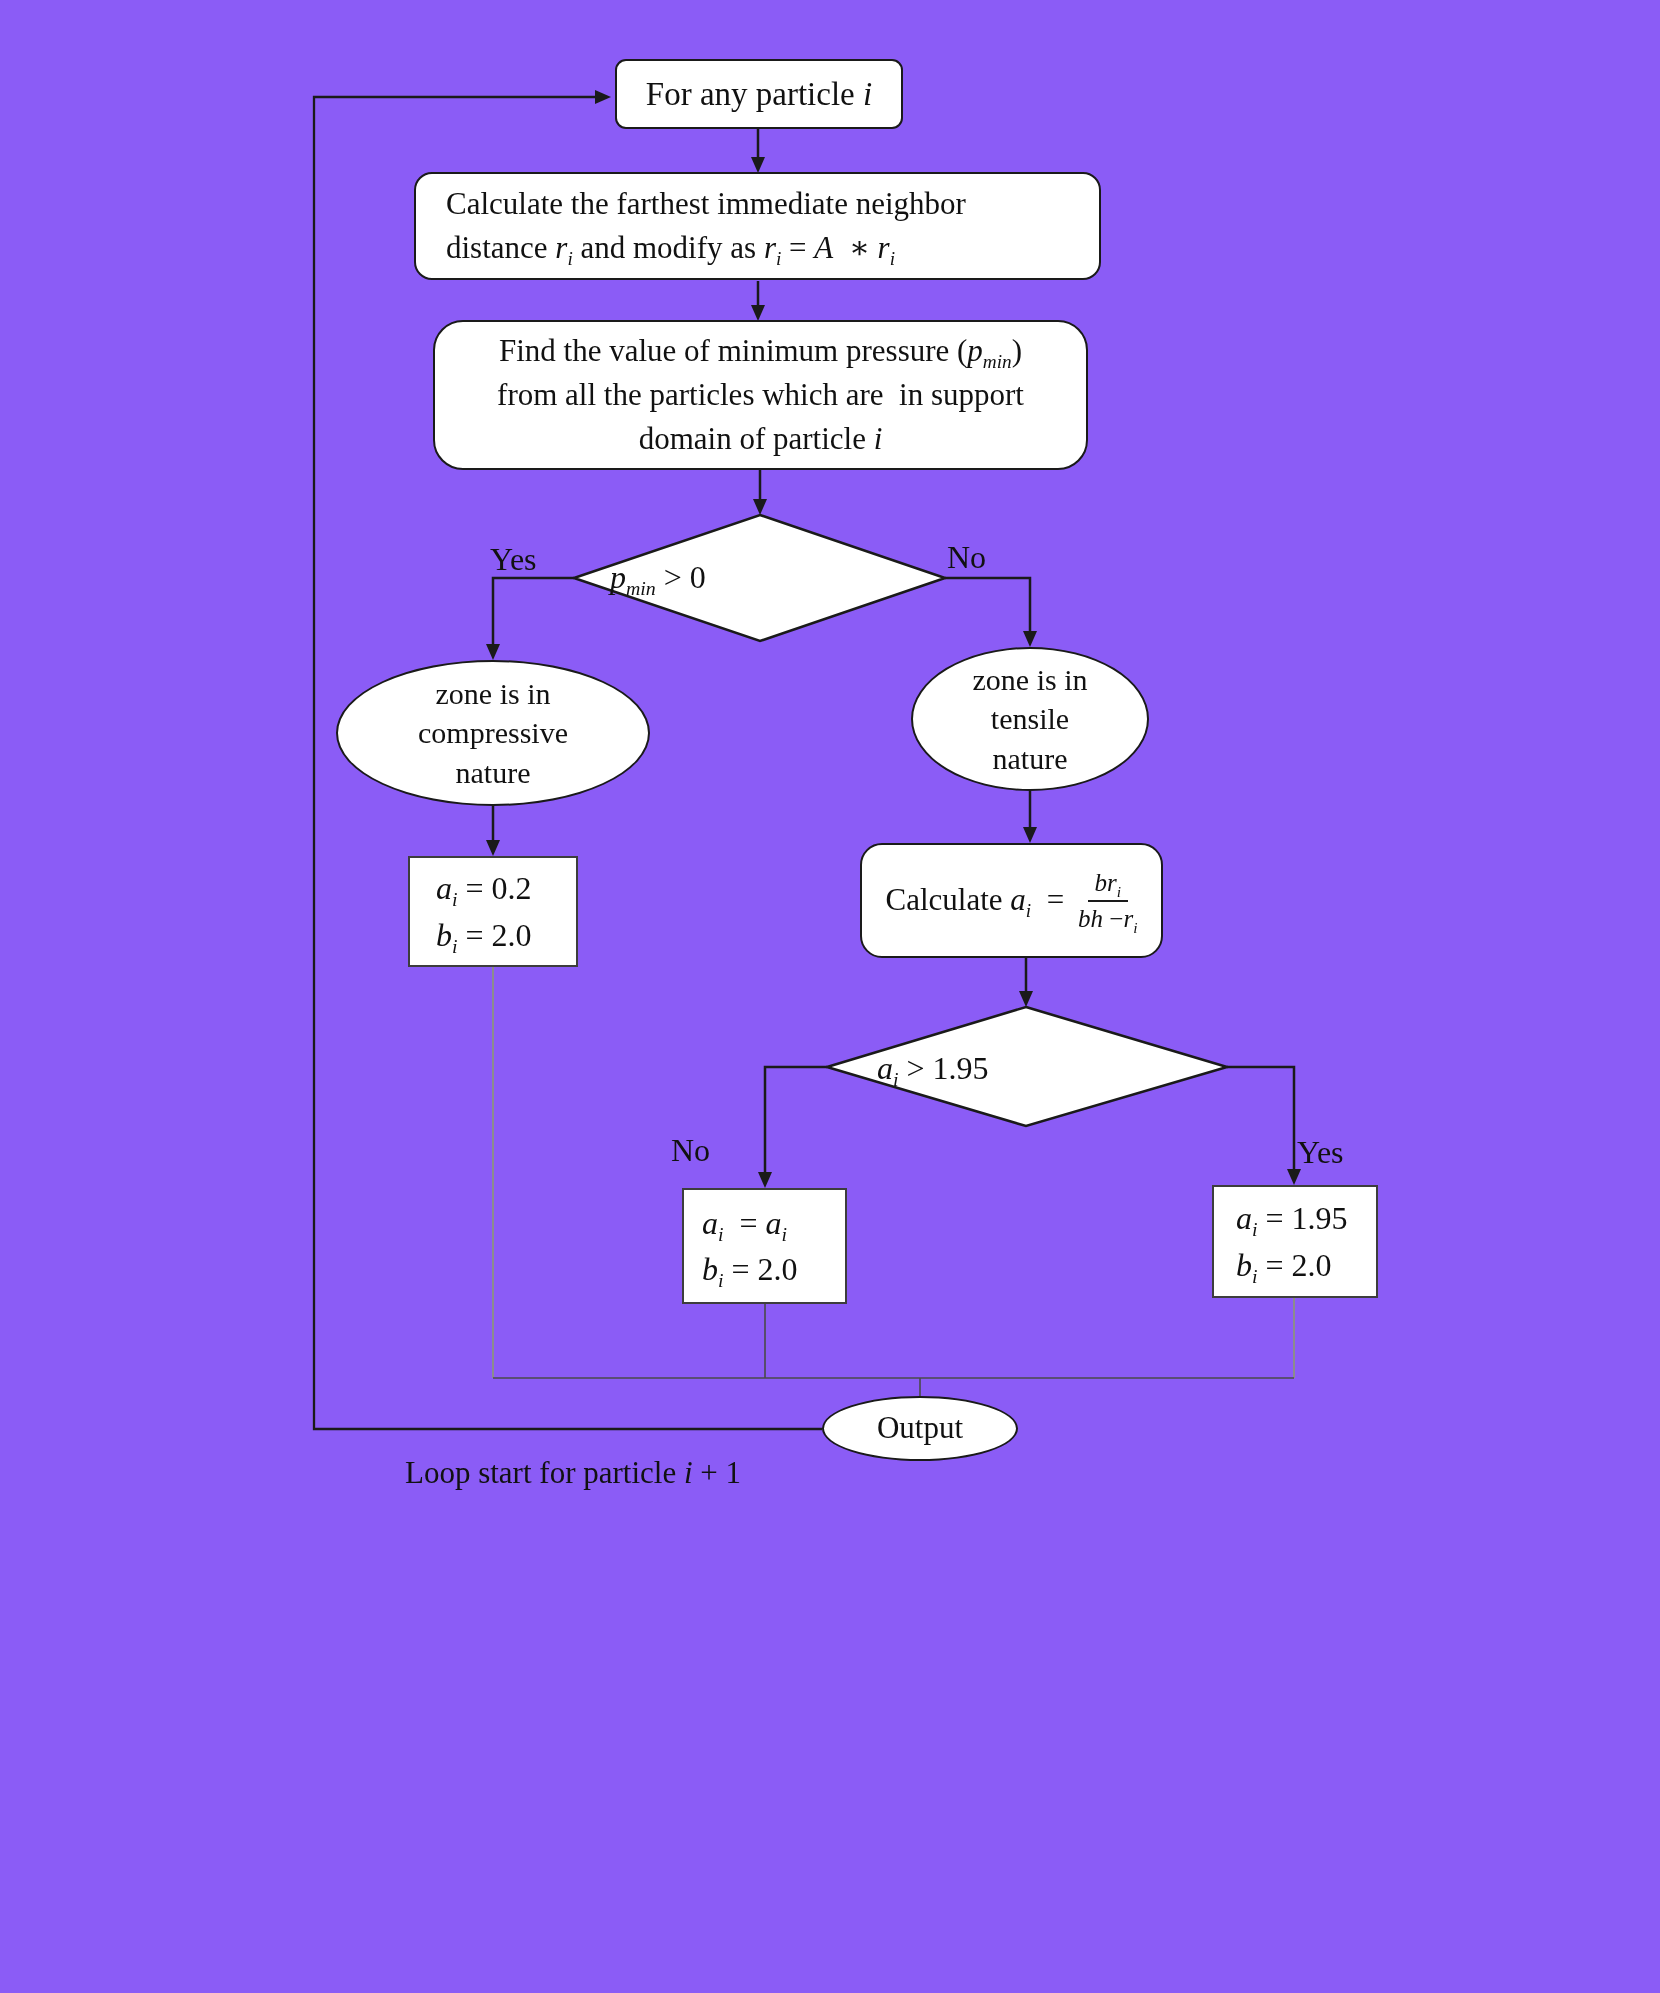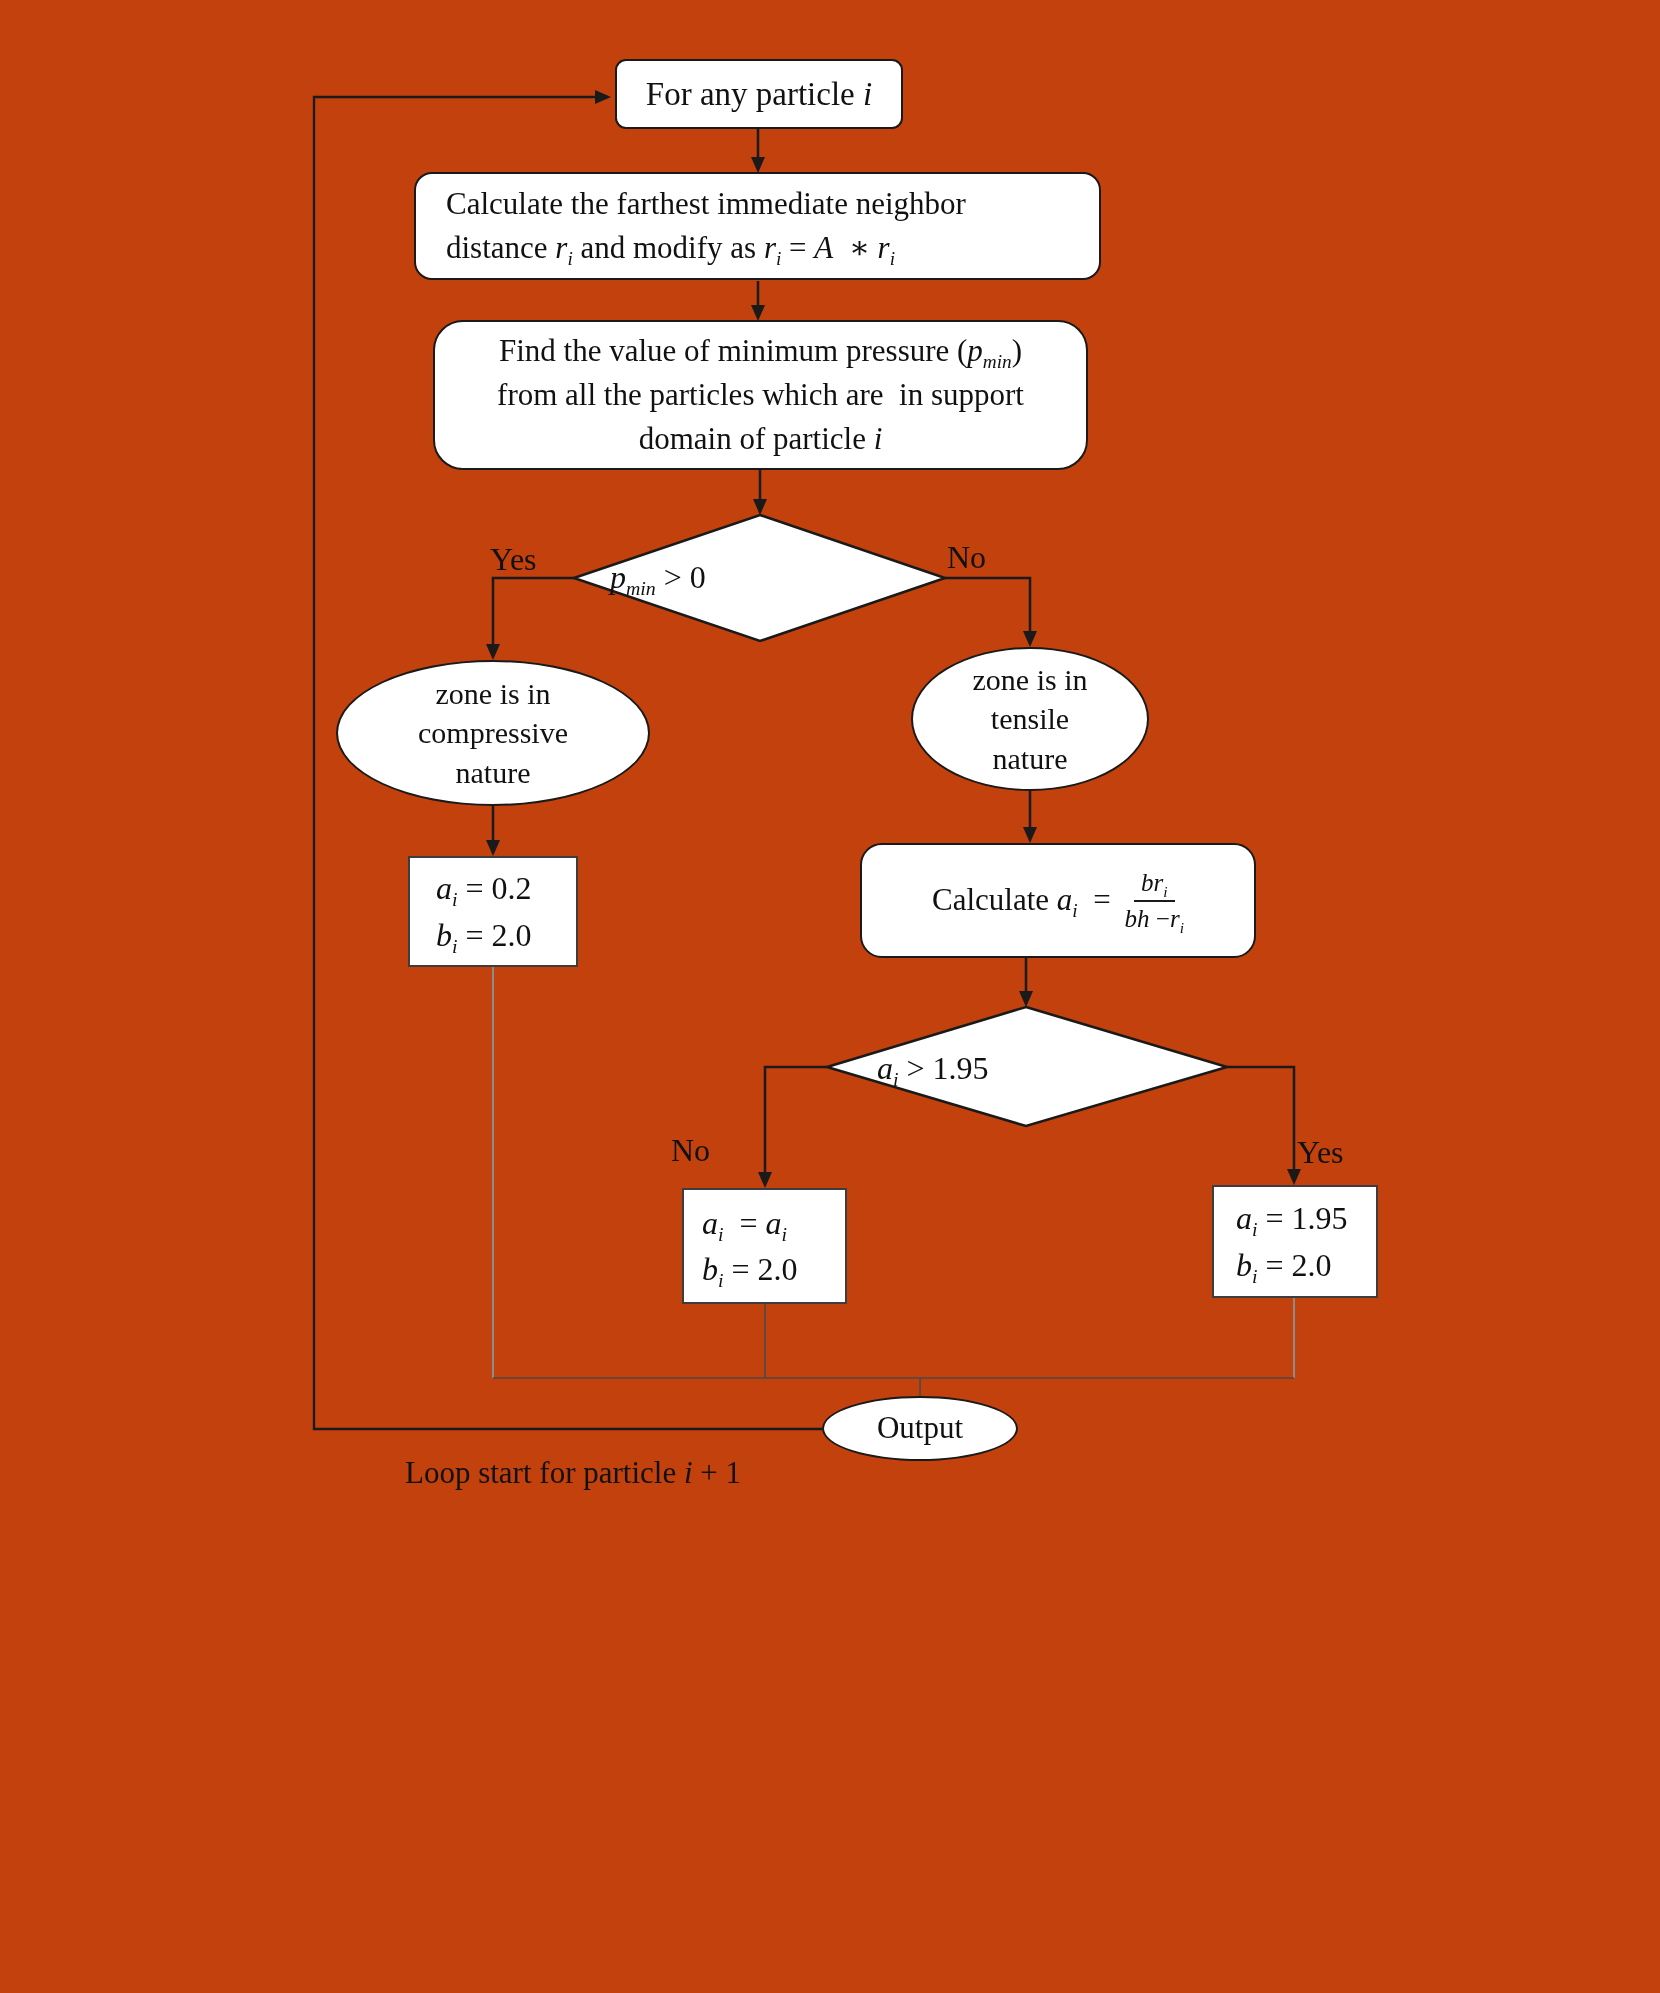--- a/index.html
+++ b/index.html
@@ -1,16 +1,16 @@
 <!DOCTYPE html>
 <html><head>
 <meta charset="utf-8">
 <style>
   html,body{margin:0;padding:0;background:#ffffff;}
-  #canvas{position:relative;width:1660px;height:1993px;background:#c2410c;overflow:hidden;
+  #canvas{position:relative;width:1660px;height:1993px;background:#8b5cf6;overflow:hidden;
           font-family:"Liberation Serif","DejaVu Serif",serif;color:#111;}
   #connector-layer{position:absolute;left:0;top:0;width:1660px;height:1993px;}
 
   .node{position:absolute;background:#fff;box-sizing:border-box;display:flex;flex-direction:column;
         align-items:center;justify-content:center;text-align:center;line-height:1.42;}
   .rounded{border:2.8px solid #1a1a1a;}
   .sharp{border:2.6px solid #3d3d3d;}
   .ellipse{border:2.8px solid #1a1a1a;border-radius:50%;}
   .plain{position:absolute;background:transparent;display:flex;align-items:center;justify-content:flex-start;
          text-align:center;}
@@ -108,21 +108,21 @@
     <div>zone is in</div>
     <div>tensile</div>
     <div>nature</div>
   </div>
 
   <div class="node sharp leftalign vbox fs32" style="left:408px;top:856px;width:170px;height:111px;padding-left:26px;">
     <div class="vbox-line"><i>a<sub>i</sub></i> = 0.2</div>
     <div class="vbox-line"><i>b<sub>i</sub></i> = 2.0</div>
   </div>
 
-  <div class="node rounded fs31" style="left:860px;top:843px;width:396px;height:115px;border-radius:22px;">
+  <div class="node rounded fs31" style="left:860px;top:843px;width:303px;height:115px;border-radius:22px;">
     <div class="calc-row">
       <span>Calculate <i>a<sub>i</sub></i>&nbsp; =</span>
       <span class="frac">
         <span class="num"><i>br<sub>i</sub></i></span>
         <span class="den"><i>bh</i> −<i>r<sub>i</sub></i></span>
       </span>
     </div>
   </div>
 
   <div class="plain fs32" style="left:877px;top:1045px;width:300px;height:46px;">

